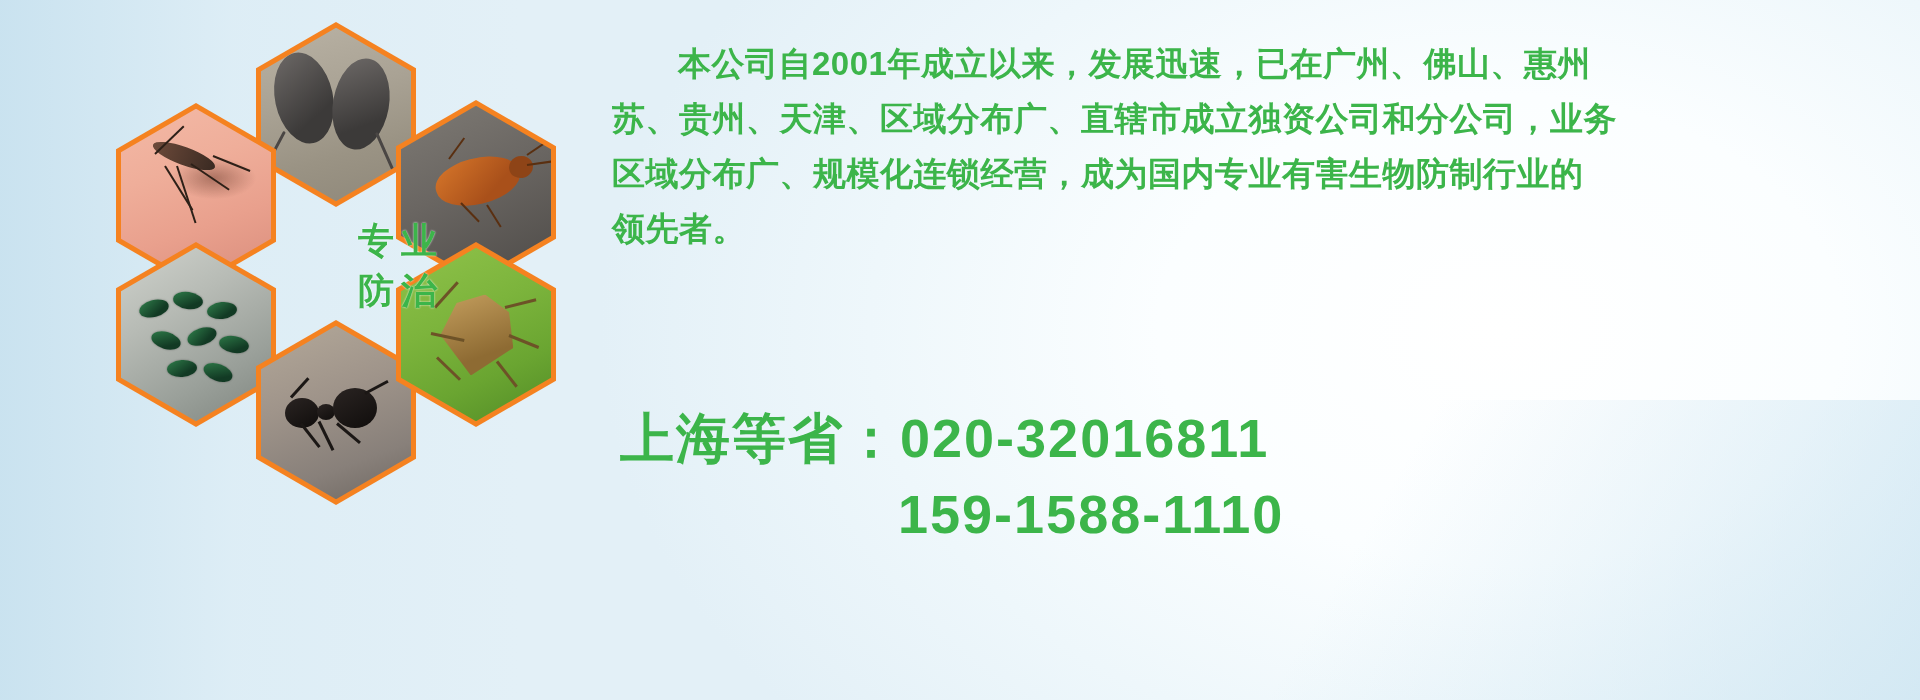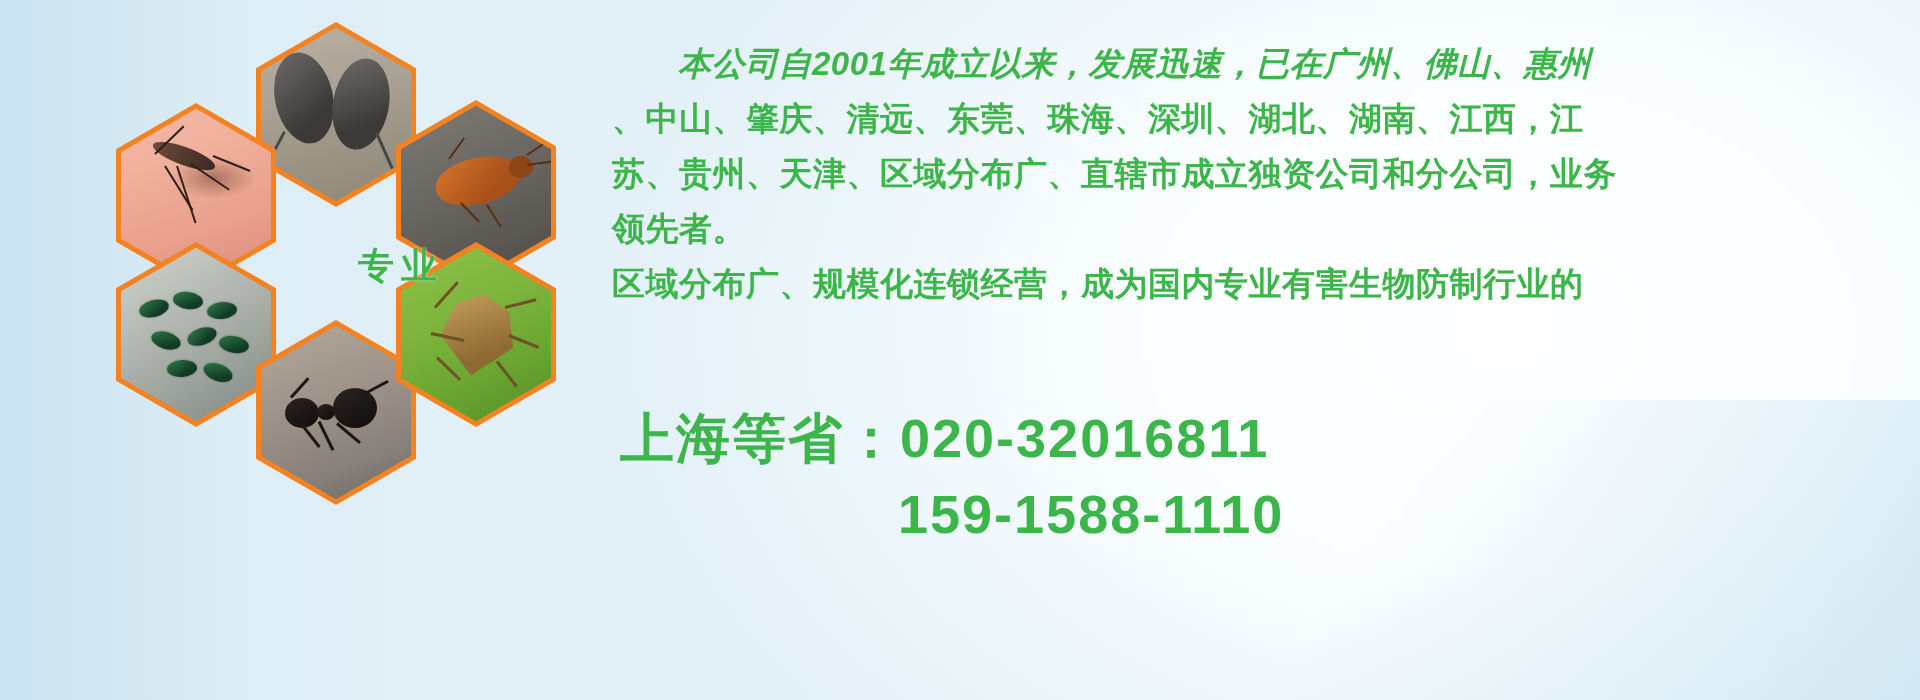--- a/index.html
+++ b/index.html
@@ -118,21 +118,21 @@
   }
   .ph-bug .lgb{position:absolute;height:3px;background:#6d5227;transform-origin:left center;}
 
   
   .body-copy{
     position:absolute;left:612px;top:36px;width:1268px;
     color:#3cb54a;font-size:33px;font-weight:bold;line-height:55px;
     letter-spacing:.5px;text-align:justify;
   }
   .body-copy p{margin:0;}
-  .body-copy p.first{text-indent:66px;font-style:italic;}
+  .body-copy p.first{text-indent:66px;}
 
   .contact{
     position:absolute;left:620px;top:400px;width:1280px;color:#3cb54a;
     font-weight:bold;font-size:54px;line-height:76px;letter-spacing:2px;
   }
   .contact .l1{display:block;}
   .contact .l2{display:block;padding-left:278px;}
 </style>
 </head>
 <body>
@@ -218,29 +218,29 @@
           <div class="lgb" style="left:36px;top:108px;width:32px;transform:rotate(44deg);"></div>
           <div class="lgb" style="left:104px;top:58px;width:32px;transform:rotate(-14deg);"></div>
           <div class="lgb" style="left:108px;top:86px;width:32px;transform:rotate(22deg);"></div>
           <div class="lgb" style="left:96px;top:112px;width:32px;transform:rotate(52deg);"></div>
         </div>
       </div>
     </div>
 
     <div class="comb-label">
       <span>专业</span>
+      <span>防治</span>
     </div>
   </div>
 
   <div class="body-copy">
     <p class="first">本公司自2001年成立以来，发展迅速，已在广州、佛山、惠州</p>
-    <p>、中山、肇庆、清远、东莞、珠海、深圳、湖北、湖南、江西，江</p>
     <p>苏、贵州、天津、区域分布广、直辖市成立独资公司和分公司，业务</p>
+    <p>区域分布广、规模化连锁经营，成为国内专业有害生物防制行业的</p>
     <p>领先者。</p>
-    <p>区域分布广、规模化连锁经营，成为国内专业有害生物防制行业的</p>
   </div>
 
   <div class="contact">
     <span class="l1"><span>上海等省：</span><span>020-32016811</span></span>
     <span class="l2">159-1588-1110</span>
   </div>
 
 </div>
 
 </body></html>

